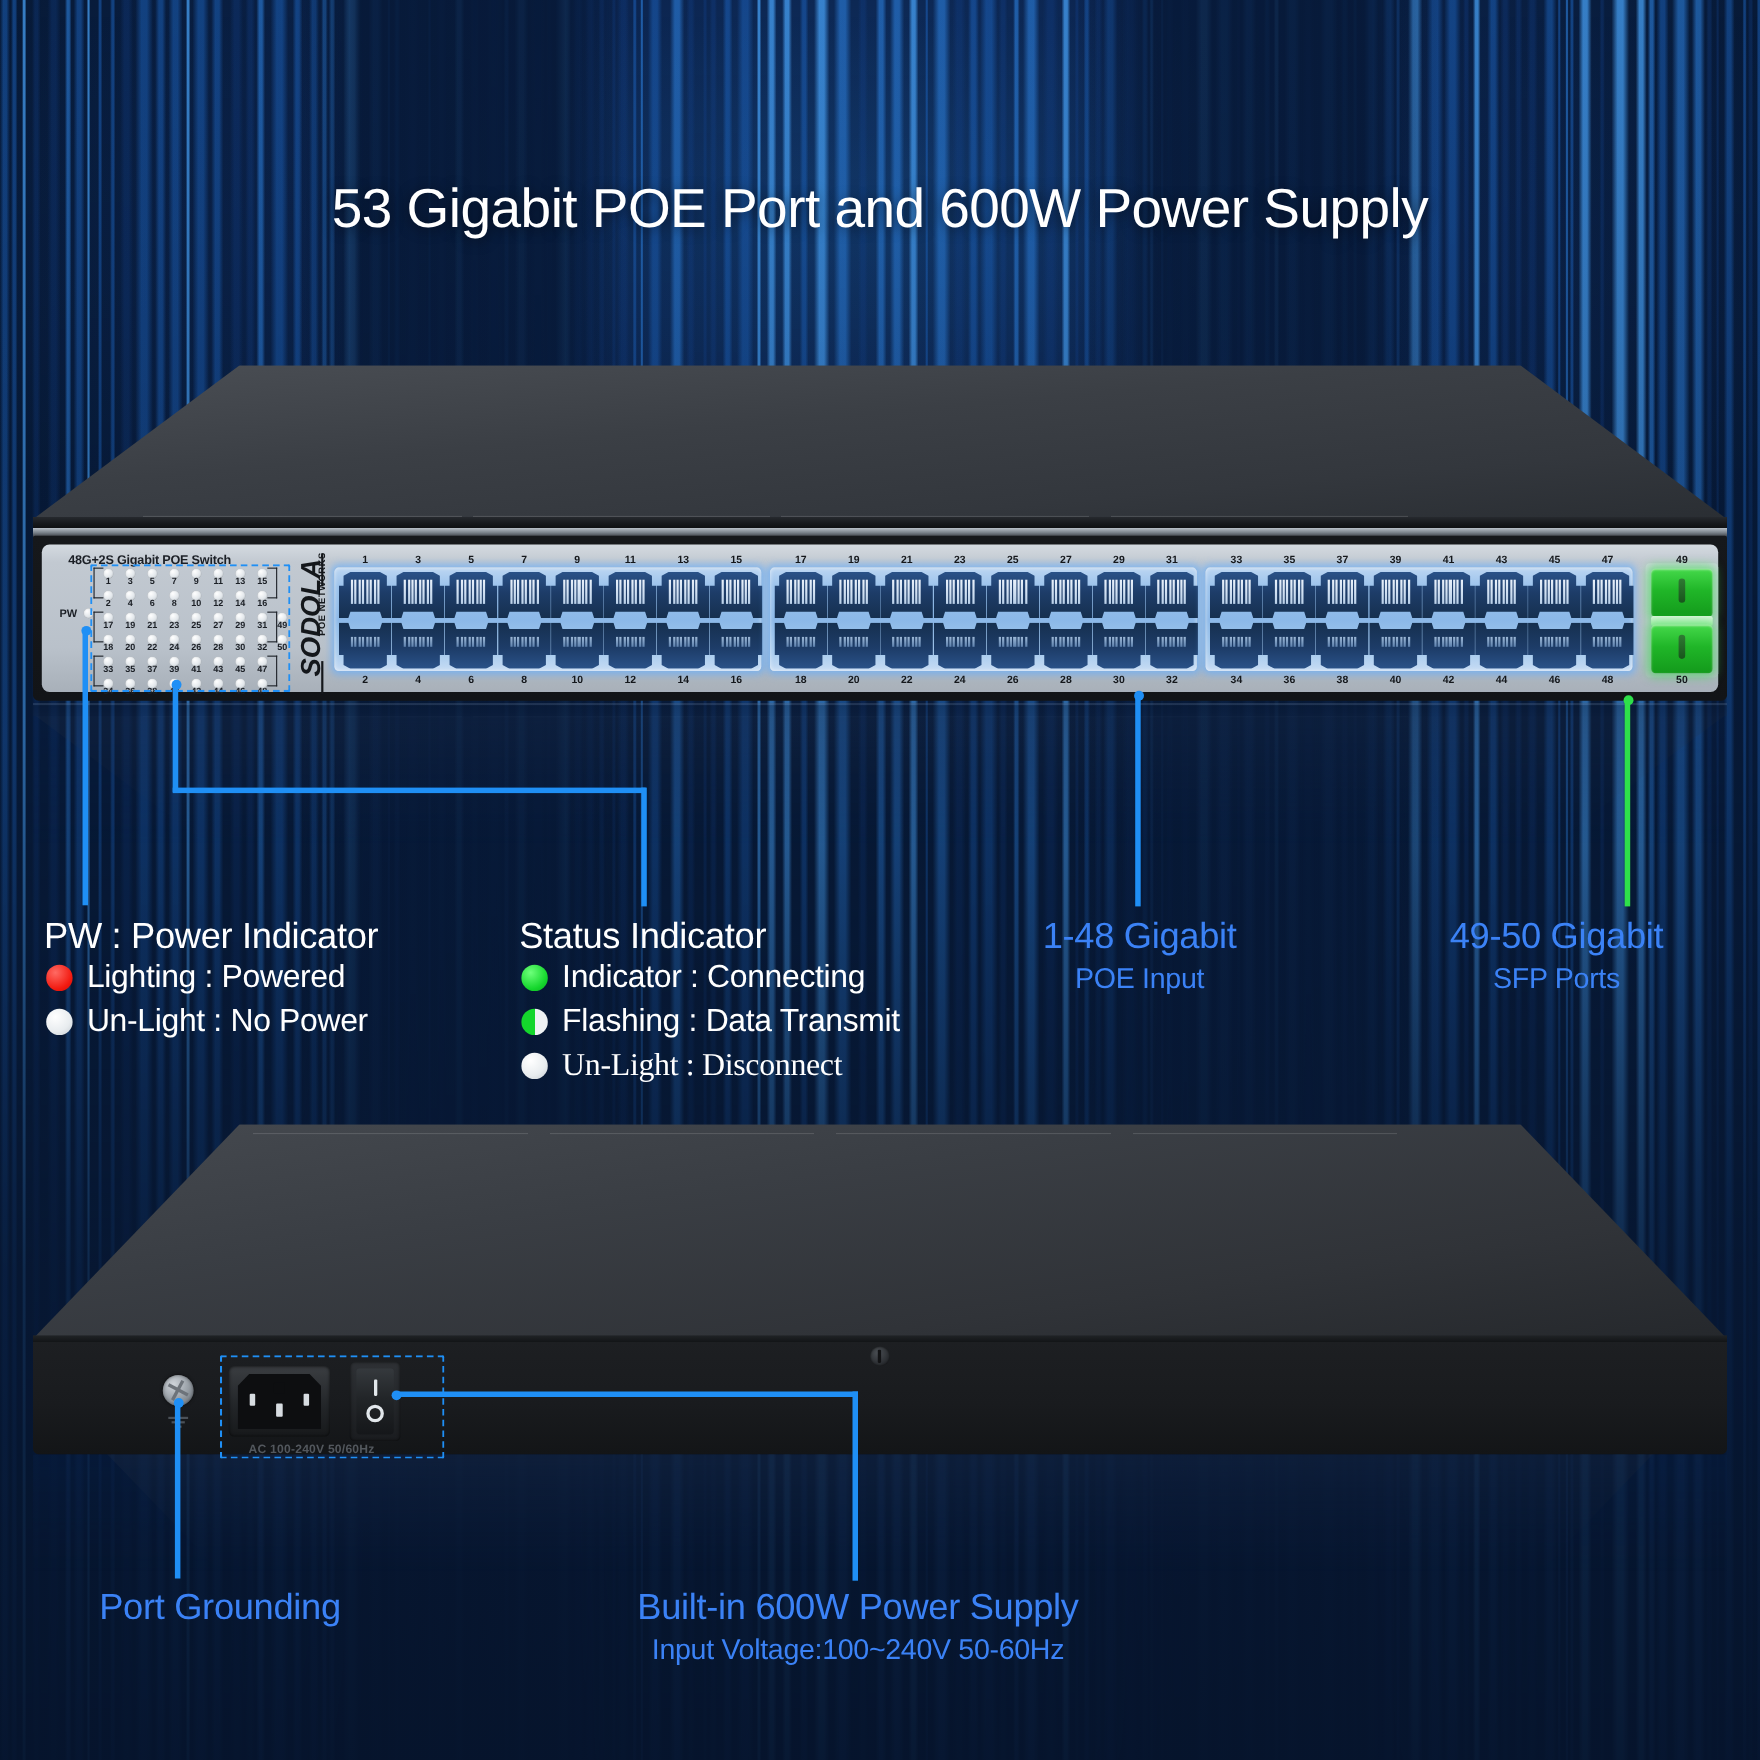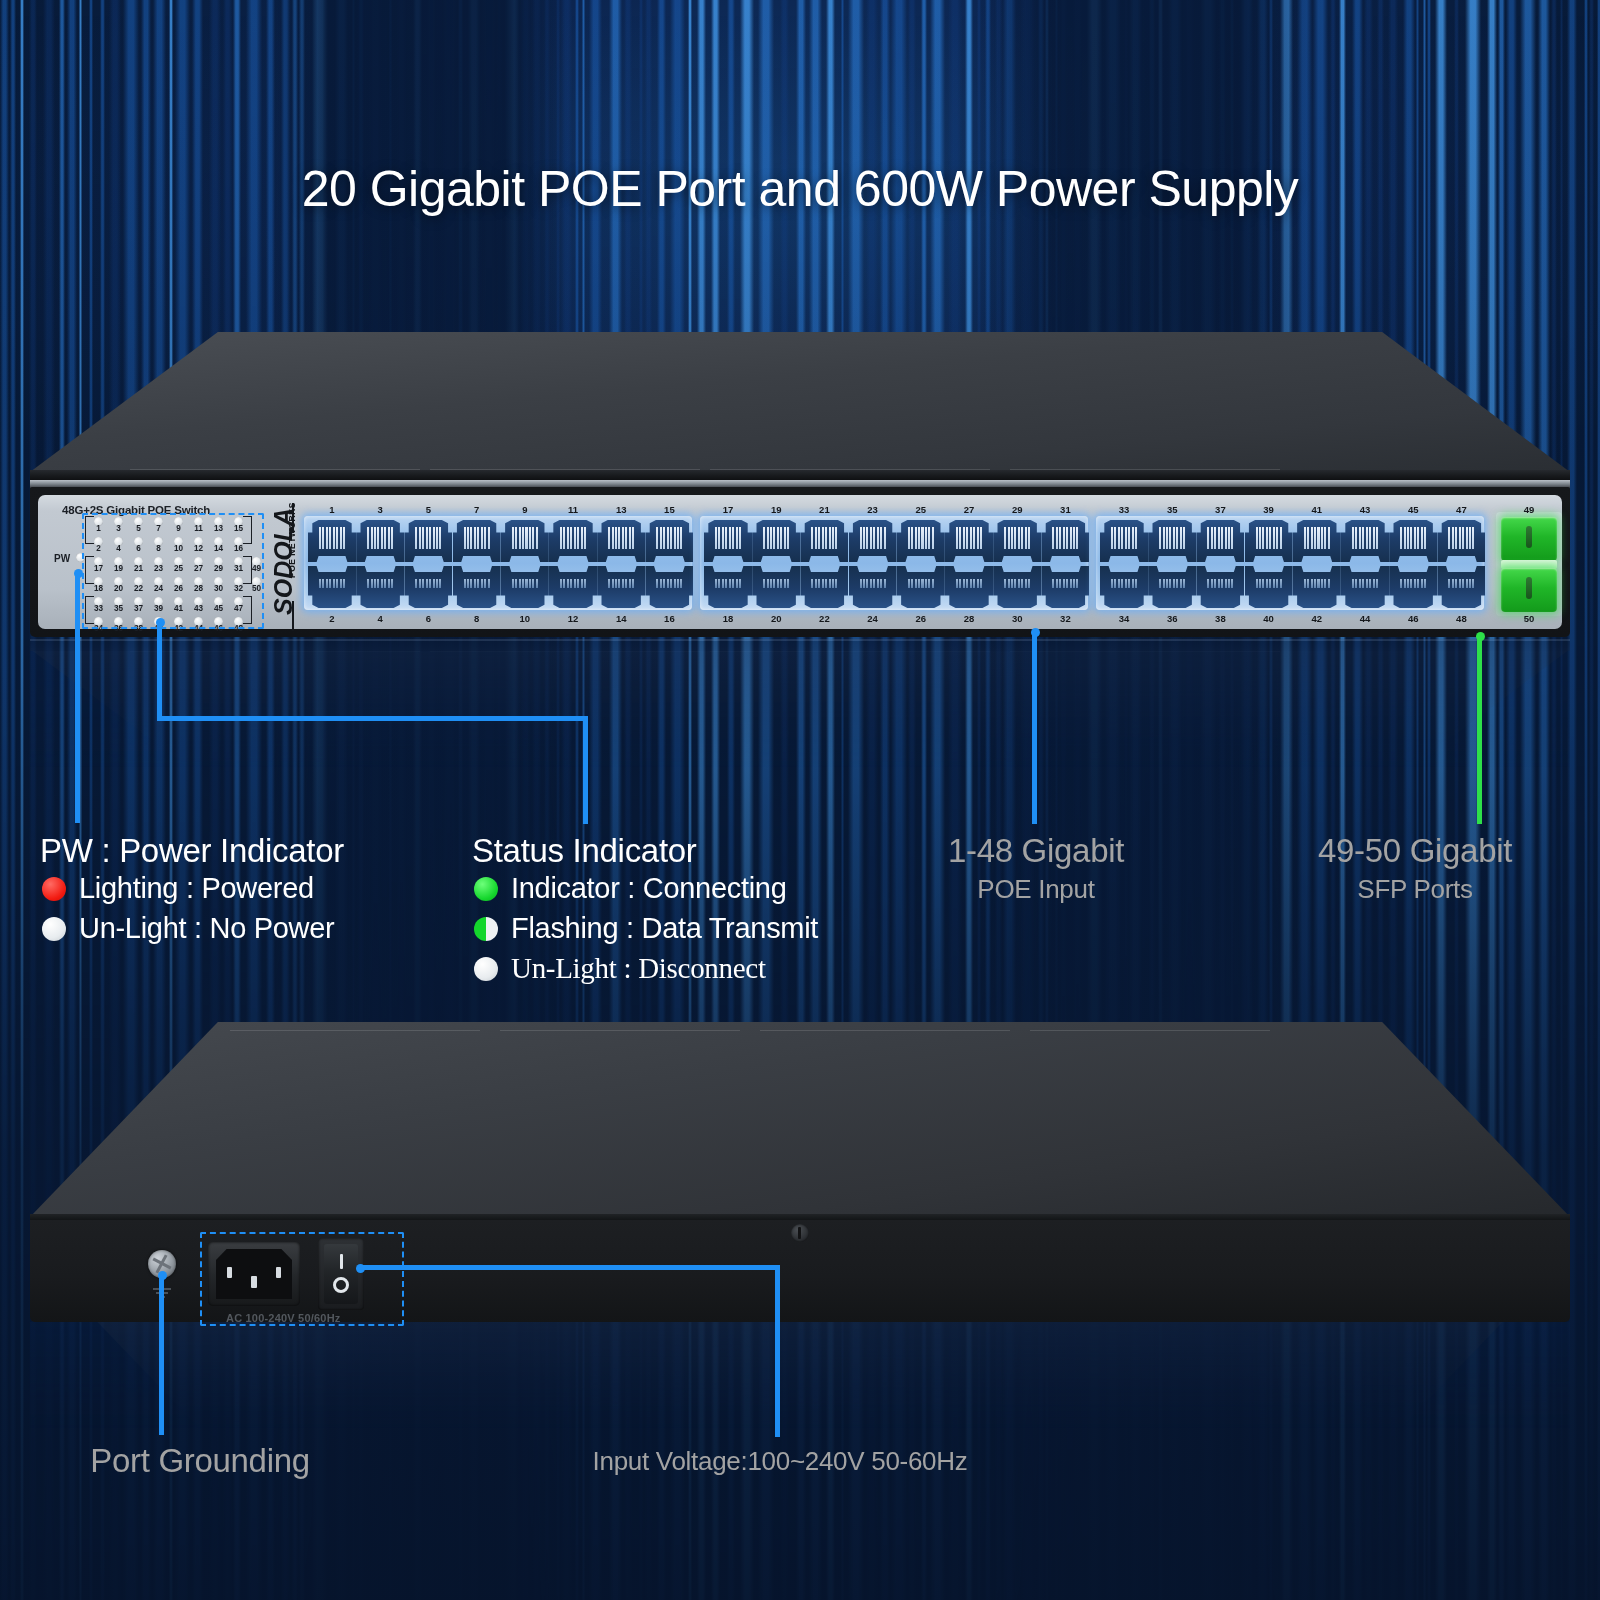--- a/index.html
+++ b/index.html
@@ -167,21 +167,21 @@
 
   
   .lg-head{position:absolute;color:#fff;font-size:33px;font-weight:400;white-space:nowrap;letter-spacing:-.3px;}
   .lg-row{position:absolute;display:flex;align-items:center;gap:13px;white-space:nowrap;}
   .lg-txt{color:#fff;font-size:29px;font-weight:400;letter-spacing:-.3px;}
   .lg-dot{width:24px;height:24px;border-radius:50%;flex:0 0 auto;}
   .dot-red{background:radial-gradient(circle at 35% 30%,#ff6a63,#f21a10 65%,#cc0a03 100%);}
   .dot-white{background:radial-gradient(circle at 35% 30%,#ffffff,#e8ecef 60%,#c6ccd2 100%);}
   .dot-green{background:radial-gradient(circle at 35% 30%,#6dff7a,#14d62c 65%,#0cab20 100%);}
   .dot-half{background:linear-gradient(90deg,#14d62c 0%,#14d62c 50%,#eff2f4 50%,#eff2f4 100%);}
-  .cap{position:absolute;color:#a3a3a3;font-size:33px;font-weight:400;text-align:center;white-space:nowrap;letter-spacing:-.3px;}
+  .cap{position:absolute;color:#3b82f6;font-size:33px;font-weight:400;text-align:center;white-space:nowrap;letter-spacing:-.3px;}
   .cap small{display:block;font-size:26px;margin-top:4px;}
 
   
   #rear-device{position:absolute;left:30px;top:1022px;width:1540px;height:300px;}
   .rear-top{
     position:absolute;left:0;top:0;width:1540px;height:195px;
     background:linear-gradient(172deg,#45494f 0%,#3a3e44 35%,#303338 72%,#25282c 100%);
     clip-path:polygon(12.2% 0%, 87.8% 0%, 100% 100%, 0% 100%);
   }
   .rear-lip{position:absolute;left:0;top:192px;width:1540px;height:8px;background:linear-gradient(180deg,#202326,#0e1012);}
@@ -363,21 +363,21 @@
       <div class="stripe" style="left: 1560px; width: 3px; background: linear-gradient(90deg, rgba(255, 255, 255, 0) 0%, rgba(20, 70, 150, 0.3) 35%, rgba(20, 70, 150, 0.3) 65%, rgba(255, 255, 255, 0) 100%);"></div>
       <div class="stripe" style="left: 1567px; width: 10px; background: linear-gradient(90deg, rgba(255, 255, 255, 0) 0%, rgba(30, 105, 200, 0.5) 35%, rgba(30, 105, 200, 0.5) 65%, rgba(255, 255, 255, 0) 100%);"></div>
       <div class="stripe" style="left: 1584px; width: 4px; background: linear-gradient(90deg, rgba(255, 255, 255, 0) 0%, rgba(30, 105, 200, 0.5) 35%, rgba(30, 105, 200, 0.5) 65%, rgba(255, 255, 255, 0) 100%);"></div>
       <div class="stripe" style="left: 1589px; width: 5px; background: linear-gradient(90deg, rgba(255, 255, 255, 0) 0%, rgba(20, 70, 150, 0.3) 35%, rgba(20, 70, 150, 0.3) 65%, rgba(255, 255, 255, 0) 100%);"></div>
       <div class="stripe" style="left: 1597px; width: 4px; background: linear-gradient(90deg, rgba(255, 255, 255, 0) 0%, rgba(30, 105, 200, 0.5) 35%, rgba(30, 105, 200, 0.5) 65%, rgba(255, 255, 255, 0) 100%);"></div>
       <div class="stripe" style="left: 270px; width: 300px; background: linear-gradient(90deg, rgba(7, 25, 55, 0) 0%, rgba(7, 25, 55, 0.88) 20%, rgba(7, 25, 55, 0.92) 80%, rgba(7, 25, 55, 0) 100%);"></div>
       <div class="stripe" style="left: 980px; width: 330px; background: linear-gradient(90deg, rgba(7, 25, 55, 0) 0%, rgba(7, 25, 55, 0.85) 22%, rgba(7, 25, 55, 0.9) 78%, rgba(7, 25, 55, 0) 100%);"></div>
       <div class="stripe" style="left: 0px; width: 1600px; background: linear-gradient(rgba(7, 25, 55, 0) 0%, rgba(7, 25, 55, 0.25) 42%, rgba(7, 23, 50, 0.82) 72%, rgba(6, 20, 44, 0.95) 100%);"></div>
     </div>
 
-  <div class="subtitle">20 Gigabit POE Port and 600W Power Supply</div>
+  <div class="subtitle">53 Gigabit POE Port and 600W Power Supply</div>
 
   <div class="reflection" id="front-reflection" style="left:30px;top:639px;width:1540px;height:150px;">
       <div class="inner" style="width: 1540px; height: 305px; position: absolute; left: 0px; top: 150px;">
         <div style="position: absolute; left: 0px; top: 0px;">
     <div class="dev-top"></div>
     <div class="dev-top-line" style="left:100px;top:137px;width:290px;"></div>
     <div class="dev-top-line" style="left:400px;top:137px;width:270px;"></div>
     <div class="dev-top-line" style="left:680px;top:137px;width:280px;"></div>
     <div class="dev-top-line" style="left:980px;top:137px;width:270px;"></div>
     <div class="dev-lip"></div>
@@ -1320,16 +1320,17 @@
       <div class="cl" style="left: 159px; top: 1275px; width: 5px; height: 160px;"></div>
       <div class="cl-dot" style="left: 356px; top: 1264px;"></div>
       <div class="cl" style="left: 360px; top: 1265px; width: 420px; height: 5px;"></div>
       <div class="cl" style="left: 775px; top: 1265px; width: 5px; height: 172px;"></div>
     </div>
 
   <div class="cap" style="left:40px;top:1442px;width:320px;">
     <span>Port Grounding</span>
   </div>
   <div class="cap" style="left:520px;top:1442px;width:520px;">
+    <span>Built-in 600W Power Supply</span>
     <small>Input Voltage:100~240V 50-60Hz</small>
   </div>
 
 </div>
 
 </body></html>

